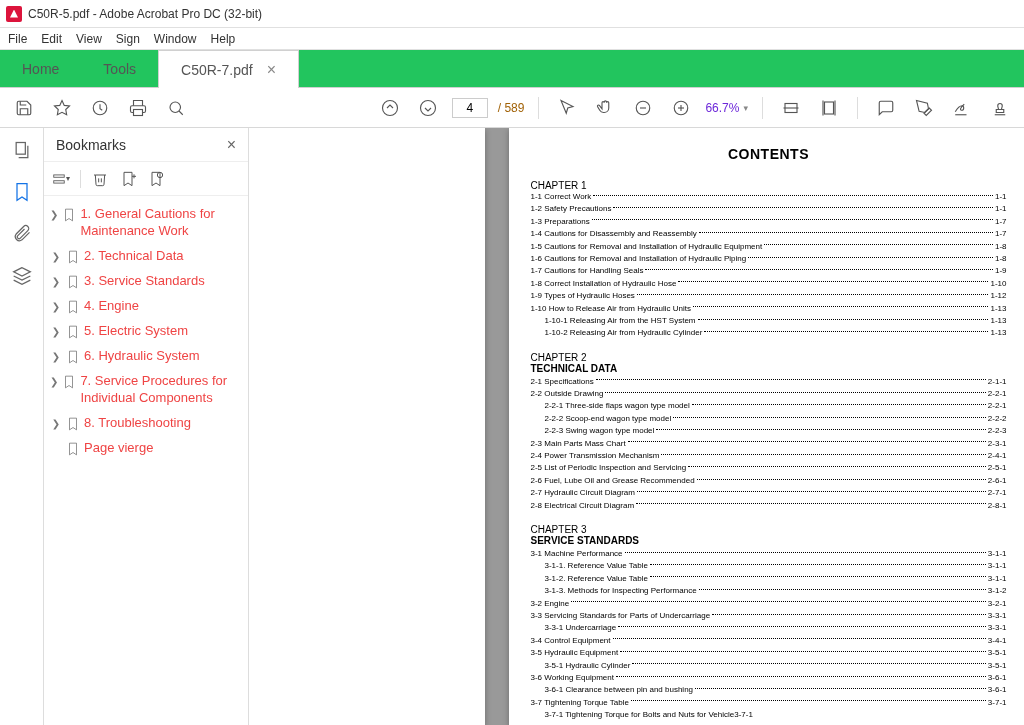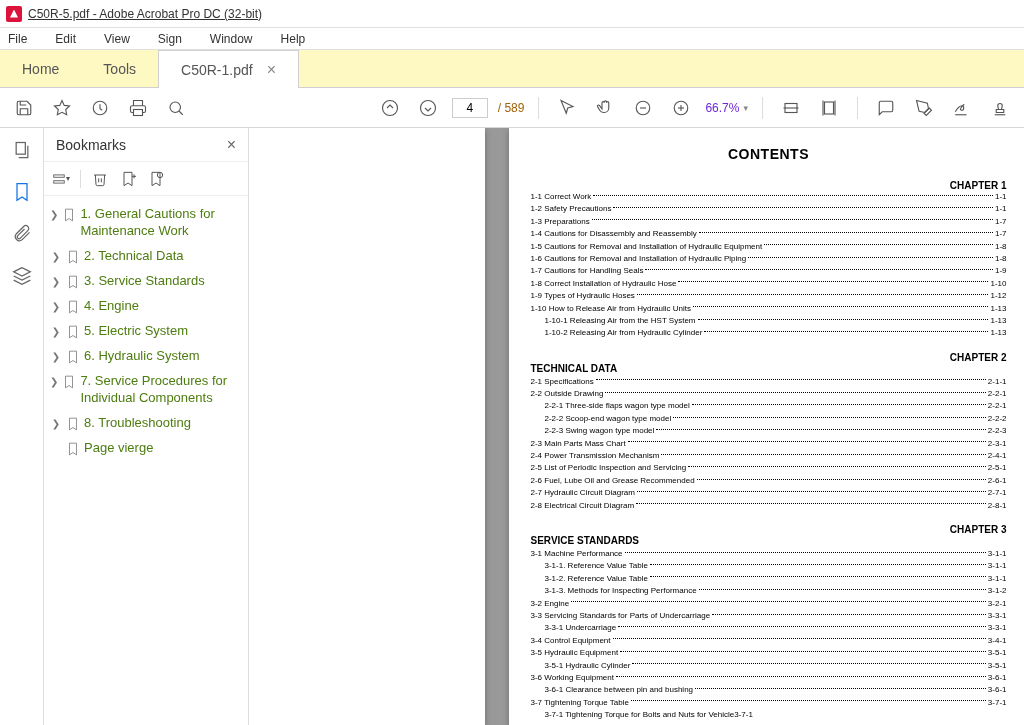--- a/index.html
+++ b/index.html
@@ -1,26 +1,26 @@
 <!DOCTYPE html>
 <html><head>
 <meta charset="utf-8">
 <style>
 * { box-sizing: border-box; margin: 0; padding: 0; }
 body { font-family: "Segoe UI", Arial, sans-serif; font-size: 13px; background: #fff; overflow: hidden; width: 1024px; height: 725px; }
 
 .titlebar { height: 28px; background: #fff; border-bottom: 1px solid #e0e0e0; display: flex; align-items: center; padding: 0 6px; gap: 6px; }
 .titlebar .app-icon { width: 16px; height: 16px; background: #dc143c; border-radius: 2px; position: relative; }
 .titlebar .app-icon::after { content: ""; position: absolute; inset: 4px; background: #fff; clip-path: polygon(0 100%, 50% 0, 100% 100%); }
-.titlebar-text { font-size: 12px; color: #333; text-decoration: underline; }
-
-.menubar { height: 22px; display: flex; align-items: center; gap: 28px; padding: 0 8px; font-size: 12px; color: #333; border-bottom: 1px solid #e0e0e0; }
+.titlebar-text { font-size: 12px; color: #333; }
+
+.menubar { height: 22px; display: flex; align-items: center; gap: 14px; padding: 0 8px; font-size: 12px; color: #333; border-bottom: 1px solid #e0e0e0; }
 .menubar span { cursor: default; }
 
-.tabbar { height: 38px; background: #fef9c3; display: flex; align-items: stretch; border-bottom: 1px solid #d0d0d0; }
+.tabbar { height: 38px; background: #22c55e; display: flex; align-items: stretch; border-bottom: 1px solid #d0d0d0; }
 .tabbar .tab { padding: 0 22px; display: flex; align-items: center; font-size: 14px; color: #555; cursor: default; position: relative; }
 .tabbar .tab.active { background: #fff; border-top: 1px solid #d0d0d0; border-left: 1px solid #d0d0d0; border-right: 1px solid #d0d0d0; margin-bottom: -1px; }
 .tabbar .tab .close { margin-left: 14px; color: #888; font-size: 16px; }
 
 .toolbar { height: 40px; background: #fff; border-bottom: 1px solid #d8d8d8; display: flex; align-items: center; padding: 0 10px; gap: 10px; }
 .toolbar .tb-btn { width: 28px; height: 28px; display: flex; align-items: center; justify-content: center; color: #555; cursor: default; }
 .toolbar .tb-btn svg { stroke: #555; fill: none; stroke-width: 1.5; }
 .toolbar .divider { width: 1px; height: 22px; background: #ddd; margin: 0 4px; }
 .toolbar .spacer { flex: 1; }
 .toolbar .page-input { width: 36px; height: 20px; border: 1px solid #ccc; text-align: center; font-size: 12px; }
@@ -43,29 +43,29 @@
 .sidebar-tools .tb-ico { width: 18px; height: 18px; display: flex; align-items: center; justify-content: center; color: #555; }
 .sidebar-tools .tb-ico svg { stroke: #555; fill: none; stroke-width: 1.5; }
 .sidebar-tools .sep { width: 1px; height: 18px; background: #ddd; }
 
 .bookmarks { flex: 1; overflow: auto; padding: 6px 4px; }
 .bm-item { display: flex; align-items: flex-start; gap: 4px; padding: 4px 2px; cursor: default; }
 .bm-item .chev { width: 12px; color: #777; font-size: 10px; margin-top: 3px; text-align: center; }
 .bm-item .chev.empty { visibility: hidden; }
 .bm-item .bm-ico { width: 14px; height: 16px; flex-shrink: 0; margin-top: 1px; }
 .bm-item .bm-ico svg { stroke: #666; fill: none; stroke-width: 1.2; }
-.bm-item .bm-label { font-size: 13px; color: #4d7c0f; line-height: 1.3; }
+.bm-item .bm-label { font-size: 13px; color: #ef4444; line-height: 1.3; }
 
 .content { flex: 1; background: #999; overflow: auto; display: flex; justify-content: center; padding: 0; position: relative; }
 .content .page-wrap { display: flex; gap: 16px; }
 .content .prevpage { width: 240px; background: #fff; box-shadow: 0 2px 6px rgba(0,0,0,0.3); margin-right: 8px; }
 .content .page { width: 520px; background: #fff; box-shadow: 0 2px 6px rgba(0,0,0,0.3); padding: 18px 22px 8px 22px; font-family: Arial, sans-serif; }
 
 .page .contents-title { font-size: 14px; font-weight: bold; text-align: center; margin-bottom: 18px; letter-spacing: 0.5px; }
-.page .chapter-head { font-size: 10px; font-weight: bold; margin-top: 12px; text-align: right; }
+.page .chapter-head { font-size: 10px; font-weight: normal; margin-top: 12px; }
 .page .chapter-sub { font-size: 10px; font-weight: bold; margin-bottom: 2px; }
 .page .toc-row { display: flex; align-items: center; font-size: 8px; line-height: 1.55; }
 .page .toc-row .toc-t { white-space: nowrap; }
 .page .toc-row .dots { flex: 1; border-bottom: 1px dotted #000; margin: 0 2px; position: relative; top: -2px; }
 .page .toc-row .pn { white-space: nowrap; }
 .page .toc-row.indent1 .toc-t { padding-left: 14px; }
 </style>
 </head>
 <body>
 
@@ -84,21 +84,21 @@
 </div>
 
 <div class="tabbar">
   <div class="tab">
       <span>Home</span>
     </div>
   <div class="tab">
       <span>Tools</span>
     </div>
   <div class="tab active">
-    <span>C50R-1.pdf</span>
+    <span>C50R-7.pdf</span>
     <span class="close">×</span>
   </div>
 </div>
 
 <div class="toolbar">
   <div class="tb-btn">
       <svg width="18" height="18" viewBox="0 0 24 24">
         <path d="M19 21H5a2 2 0 0 1-2-2V5a2 2 0 0 1 2-2h11l5 5v11a2 2 0 0 1-2 2z"></path>
         <polyline points="17 21 17 13 7 13 7 21"></polyline>
         <polyline points="7 3 7 8 15 8"></polyline>

